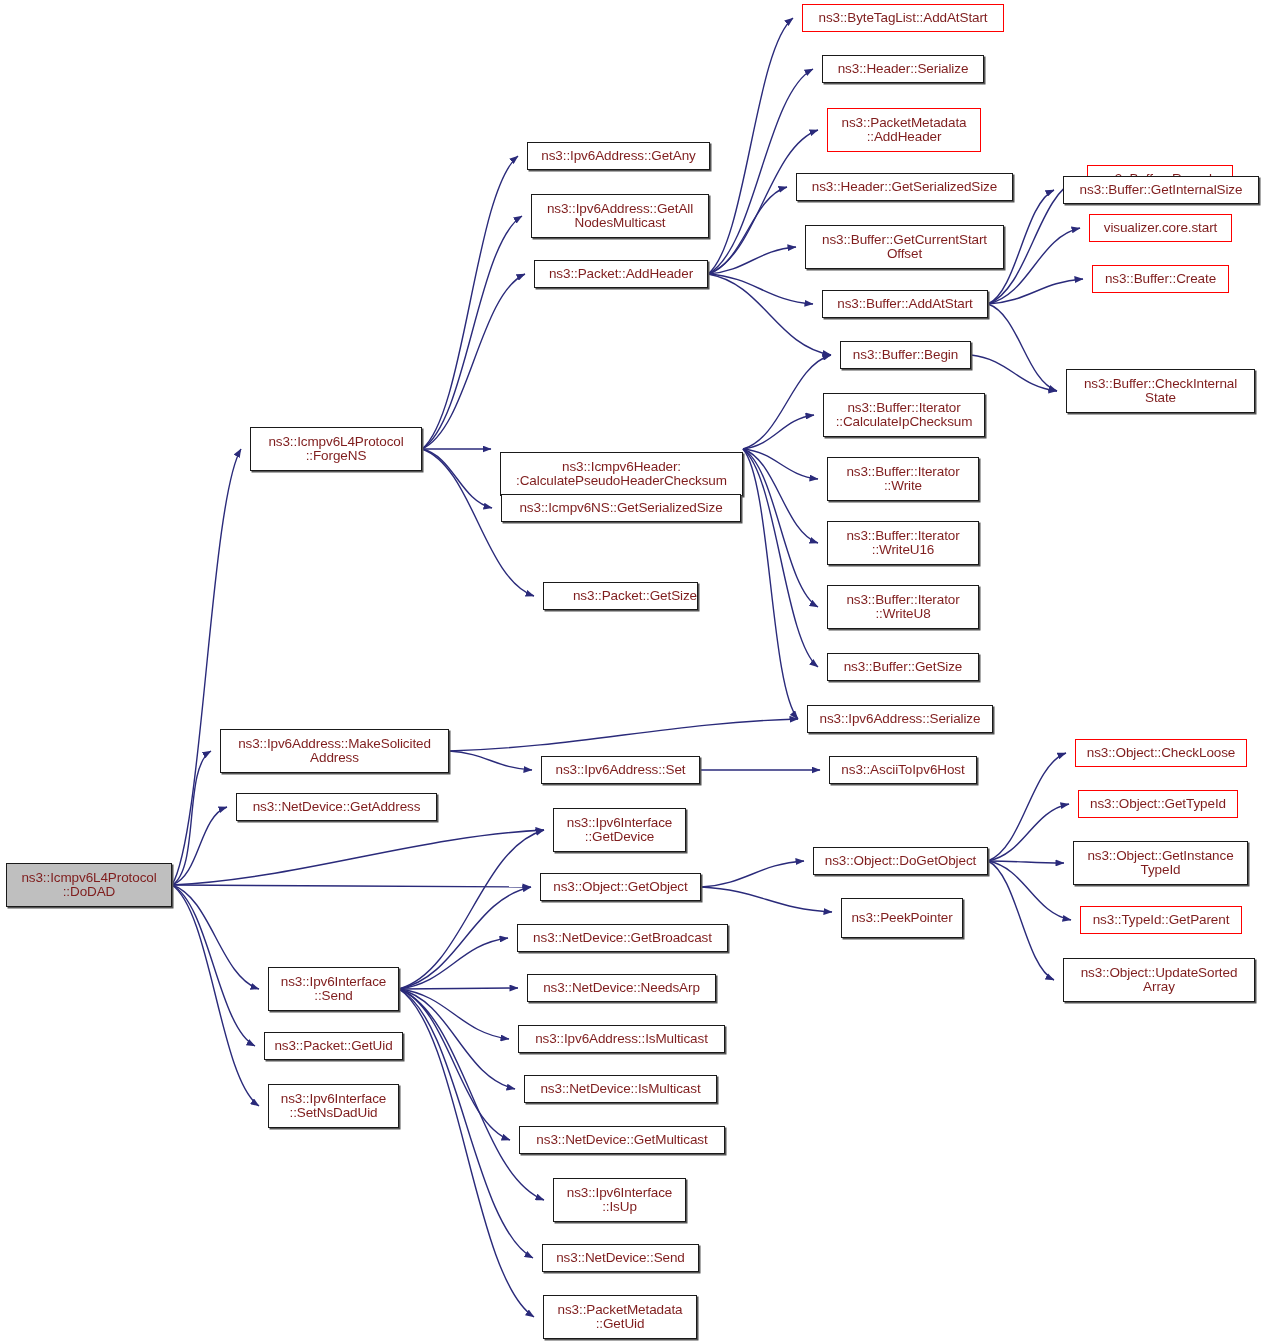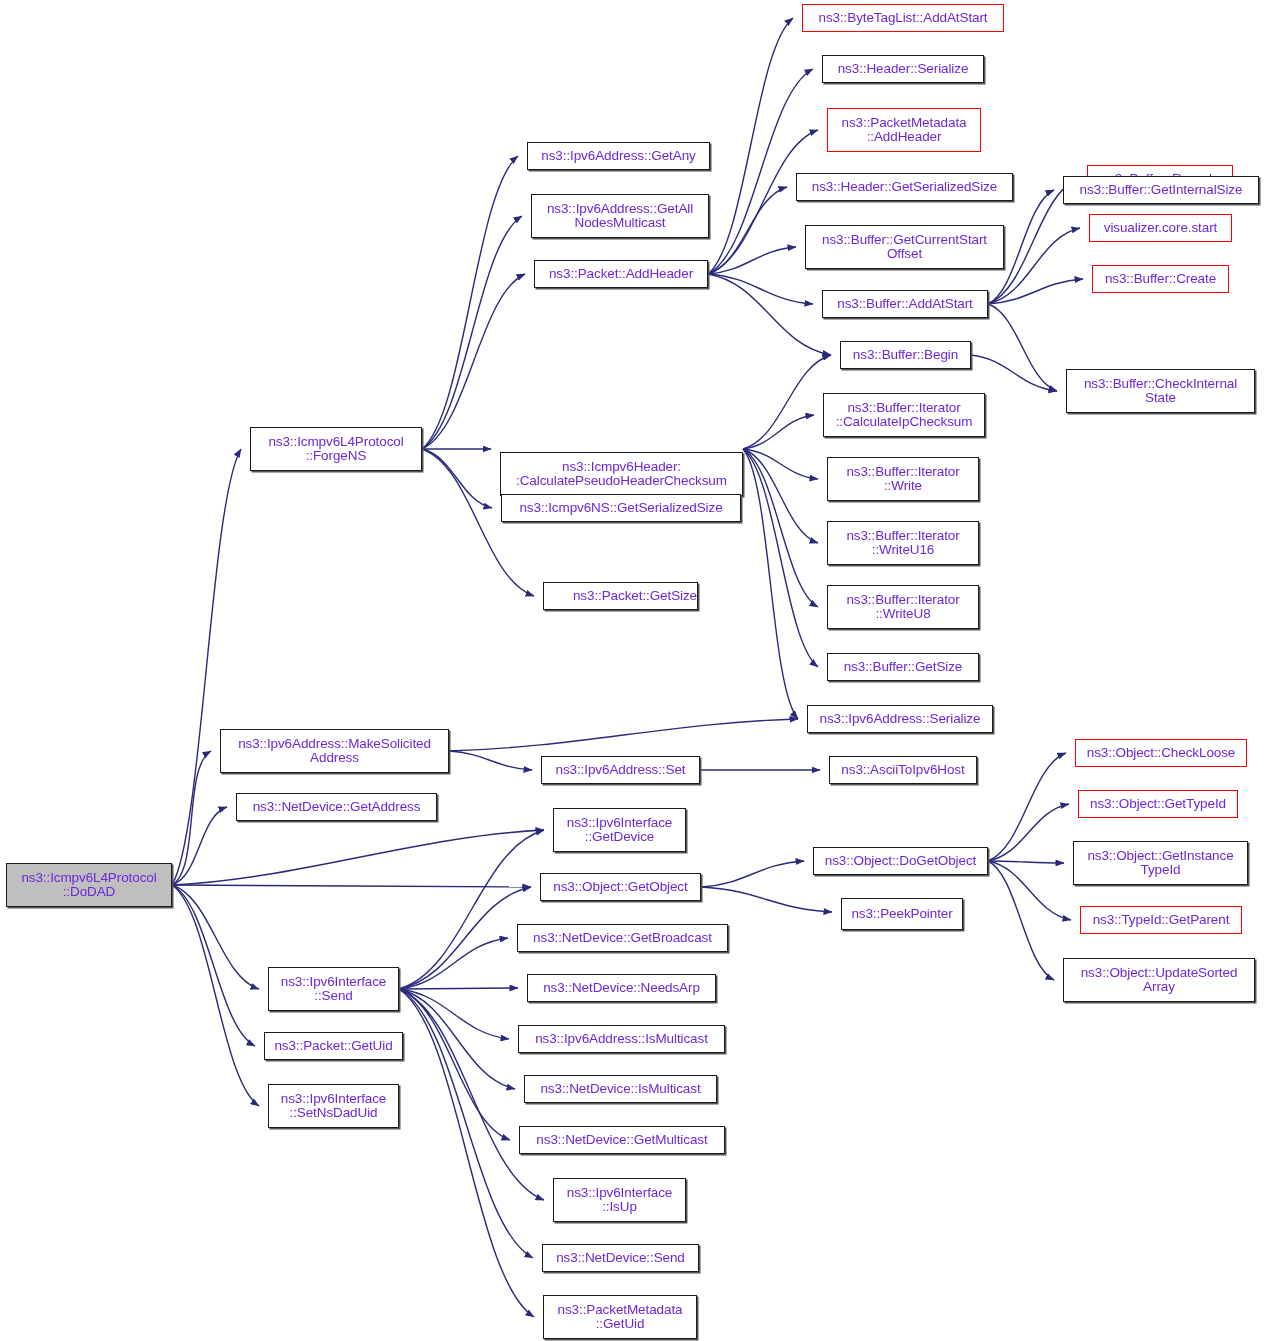--- a/index.html
+++ b/index.html
@@ -15,21 +15,21 @@
     position:absolute;
     left:0; top:0;
     width:1264px; height:1341px;
     pointer-events:none;
   }
   .node{
     position:absolute;
     box-sizing:border-box;
     border:1px solid #1a1a1a;
     background:#ffffff;
-    color:#6d28d9;
+    color:#7f1d1d;
     display:flex;
     align-items:center;
     justify-content:center;
     text-align:center;
     font-size:13.5px;
     line-height:14.5px;
     letter-spacing:-0.1px;
     white-space:pre;
     box-shadow:1.5px 1.5px 0 0 #555555;
     cursor:pointer;
@@ -166,21 +166,21 @@
       <div class="node" style="left: 524px; top: 1075px; width: 193px; height: 28px;"><span class="lbl">ns3::NetDevice::IsMulticast</span></div>
       <div class="node" style="left: 519px; top: 1126px; width: 206px; height: 28px;"><span class="lbl">ns3::NetDevice::GetMulticast</span></div>
       <div class="node" style="left: 553px; top: 1178px; width: 133px; height: 44px;"><span class="lbl">ns3::Ipv6Interface
 ::IsUp</span></div>
       <div class="node" style="left: 542px; top: 1244px; width: 157px; height: 28px;"><span class="lbl">ns3::NetDevice::Send</span></div>
       <div class="node" style="left: 543px; top: 1295px; width: 154px; height: 44px;"><span class="lbl">ns3::PacketMetadata
 ::GetUid</span></div>
       <div class="node" style="left: 807px; top: 705px; width: 186px; height: 28px;"><span class="lbl">ns3::Ipv6Address::Serialize</span></div>
       <div class="node" style="left: 829px; top: 756px; width: 148px; height: 28px;"><span class="lbl">ns3::AsciiToIpv6Host</span></div>
       <div class="node" style="left: 813px; top: 847px; width: 175px; height: 28px;"><span class="lbl">ns3::Object::DoGetObject</span></div>
-      <div class="node" style="left: 841px; top: 898px; width: 122px; height: 32px;"><span class="lbl">ns3::PeekPointer</span></div>
+      <div class="node" style="left: 841px; top: 898px; width: 122px; height: 40px;"><span class="lbl">ns3::PeekPointer</span></div>
       <div class="node red" style="left: 1075px; top: 739px; width: 172px; height: 28px;"><span class="lbl">ns3::Object::CheckLoose</span></div>
       <div class="node red" style="left: 1078px; top: 790px; width: 160px; height: 28px;"><span class="lbl">ns3::Object::GetTypeId</span></div>
       <div class="node" style="left: 1073px; top: 841px; width: 175px; height: 44px;"><span class="lbl">ns3::Object::GetInstance
 TypeId</span></div>
       <div class="node red" style="left: 1080px; top: 906px; width: 162px; height: 28px;"><span class="lbl">ns3::TypeId::GetParent</span></div>
       <div class="node" style="left: 1063px; top: 958px; width: 192px; height: 44px;"><span class="lbl">ns3::Object::UpdateSorted
 Array</span></div>
     </div>
 </div>
 

